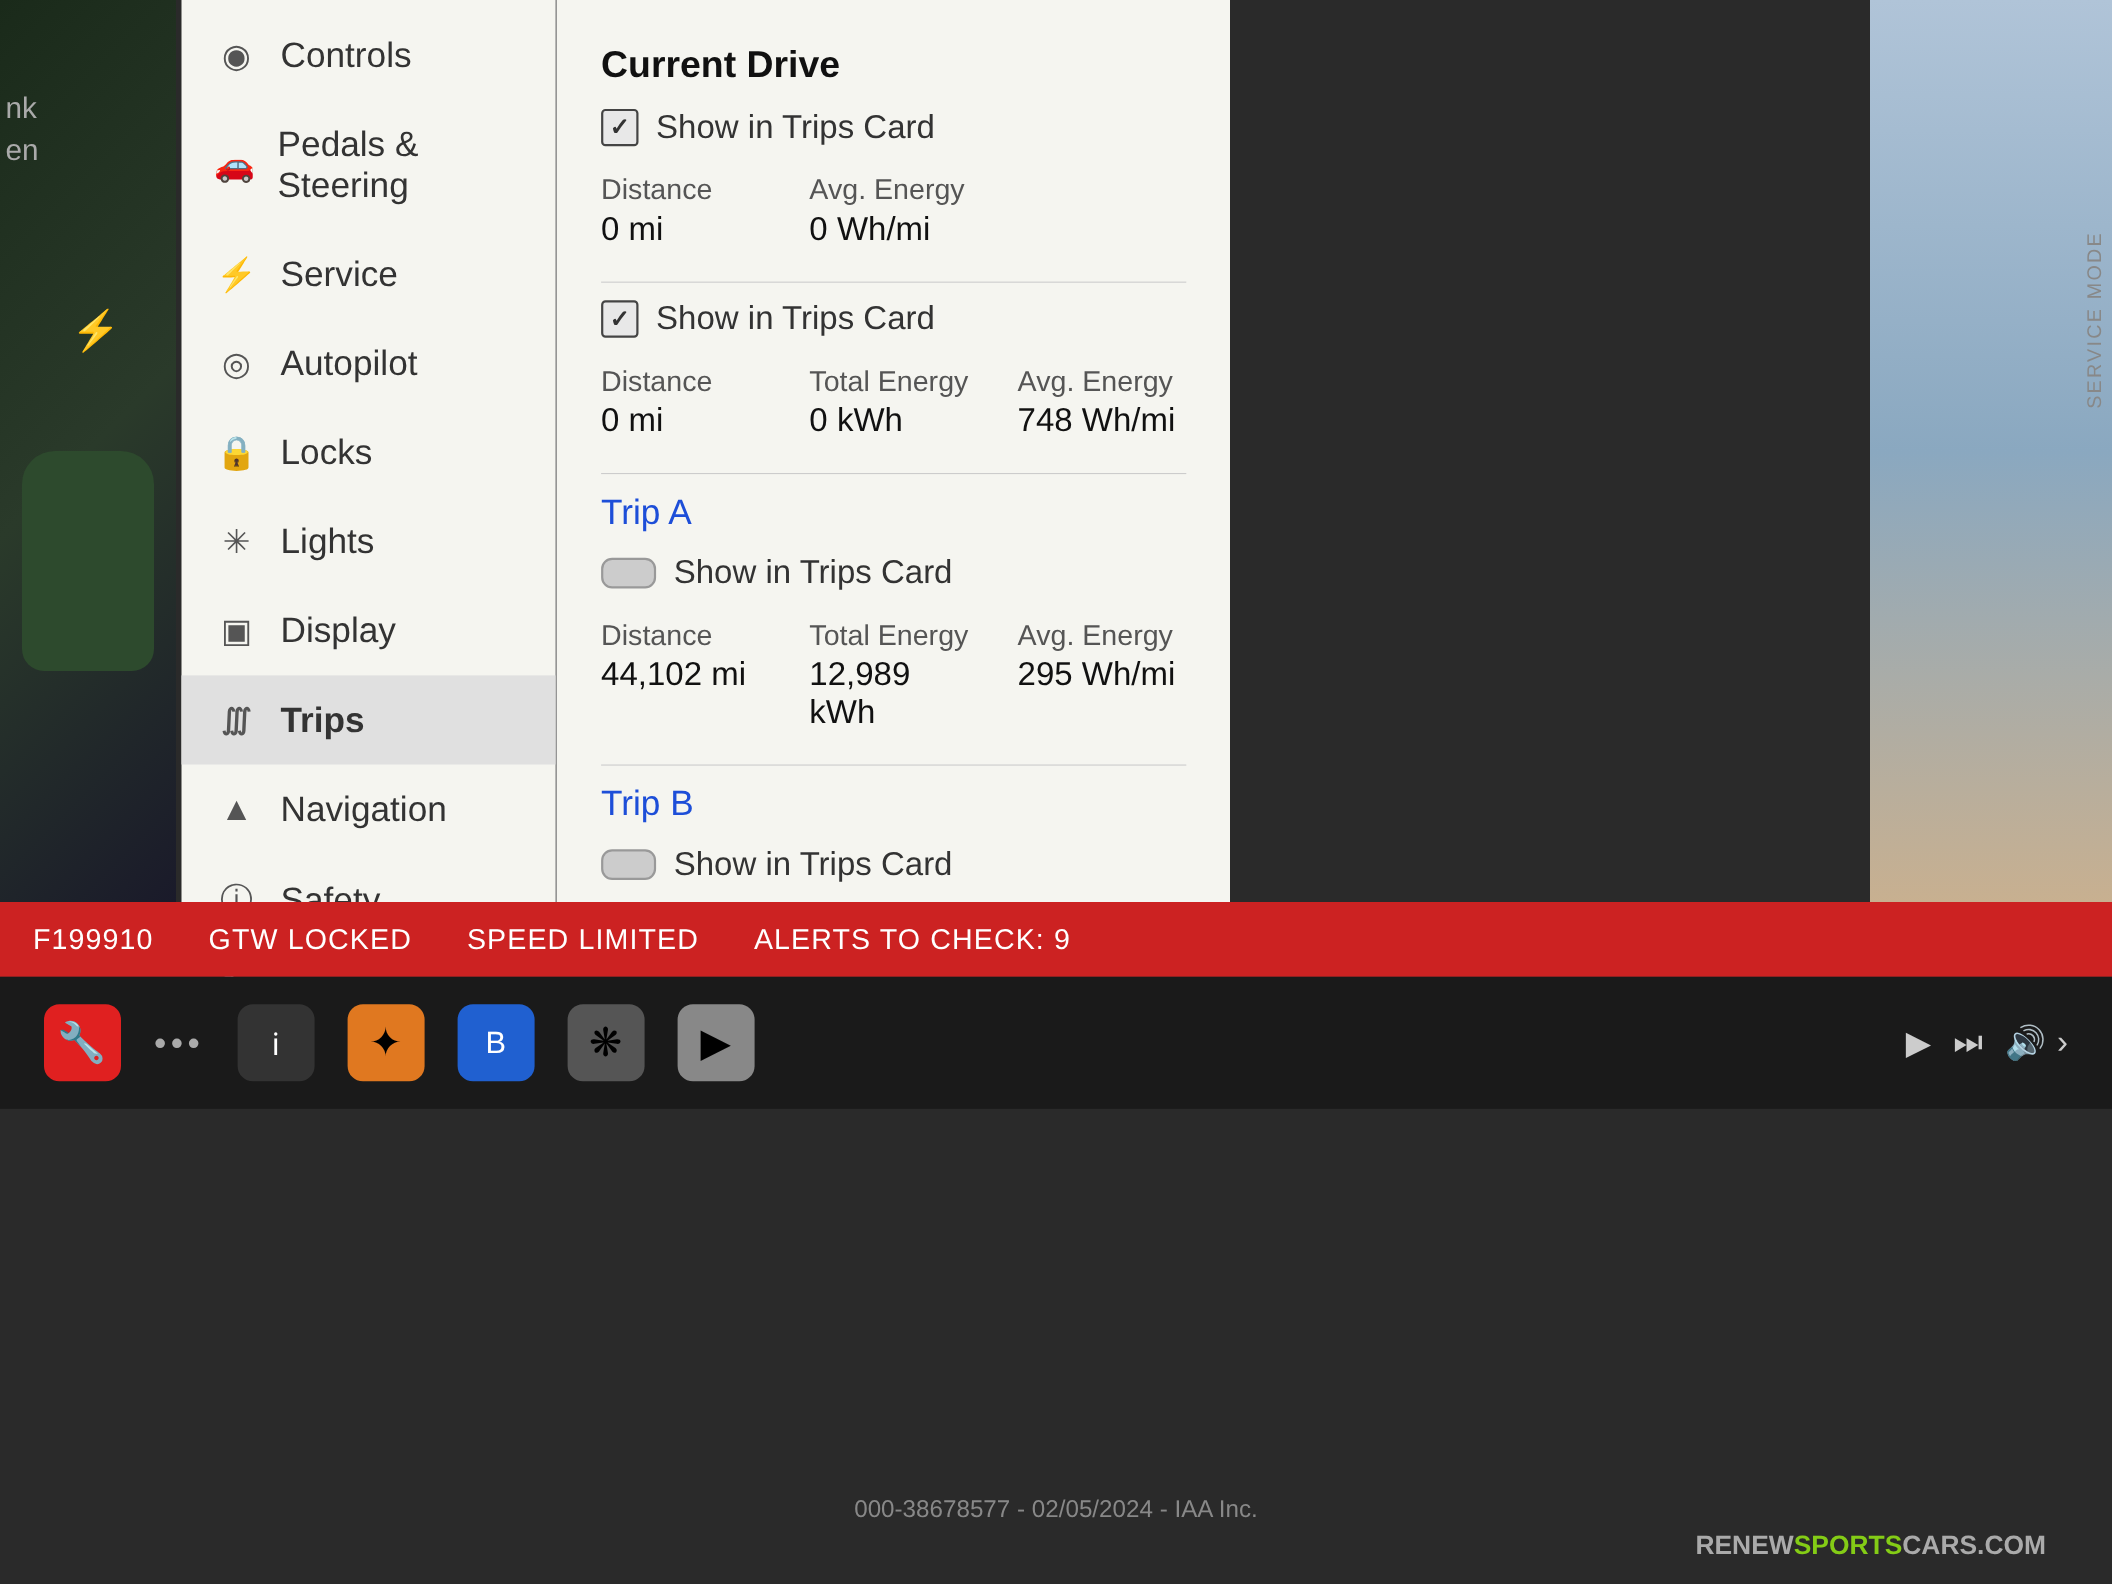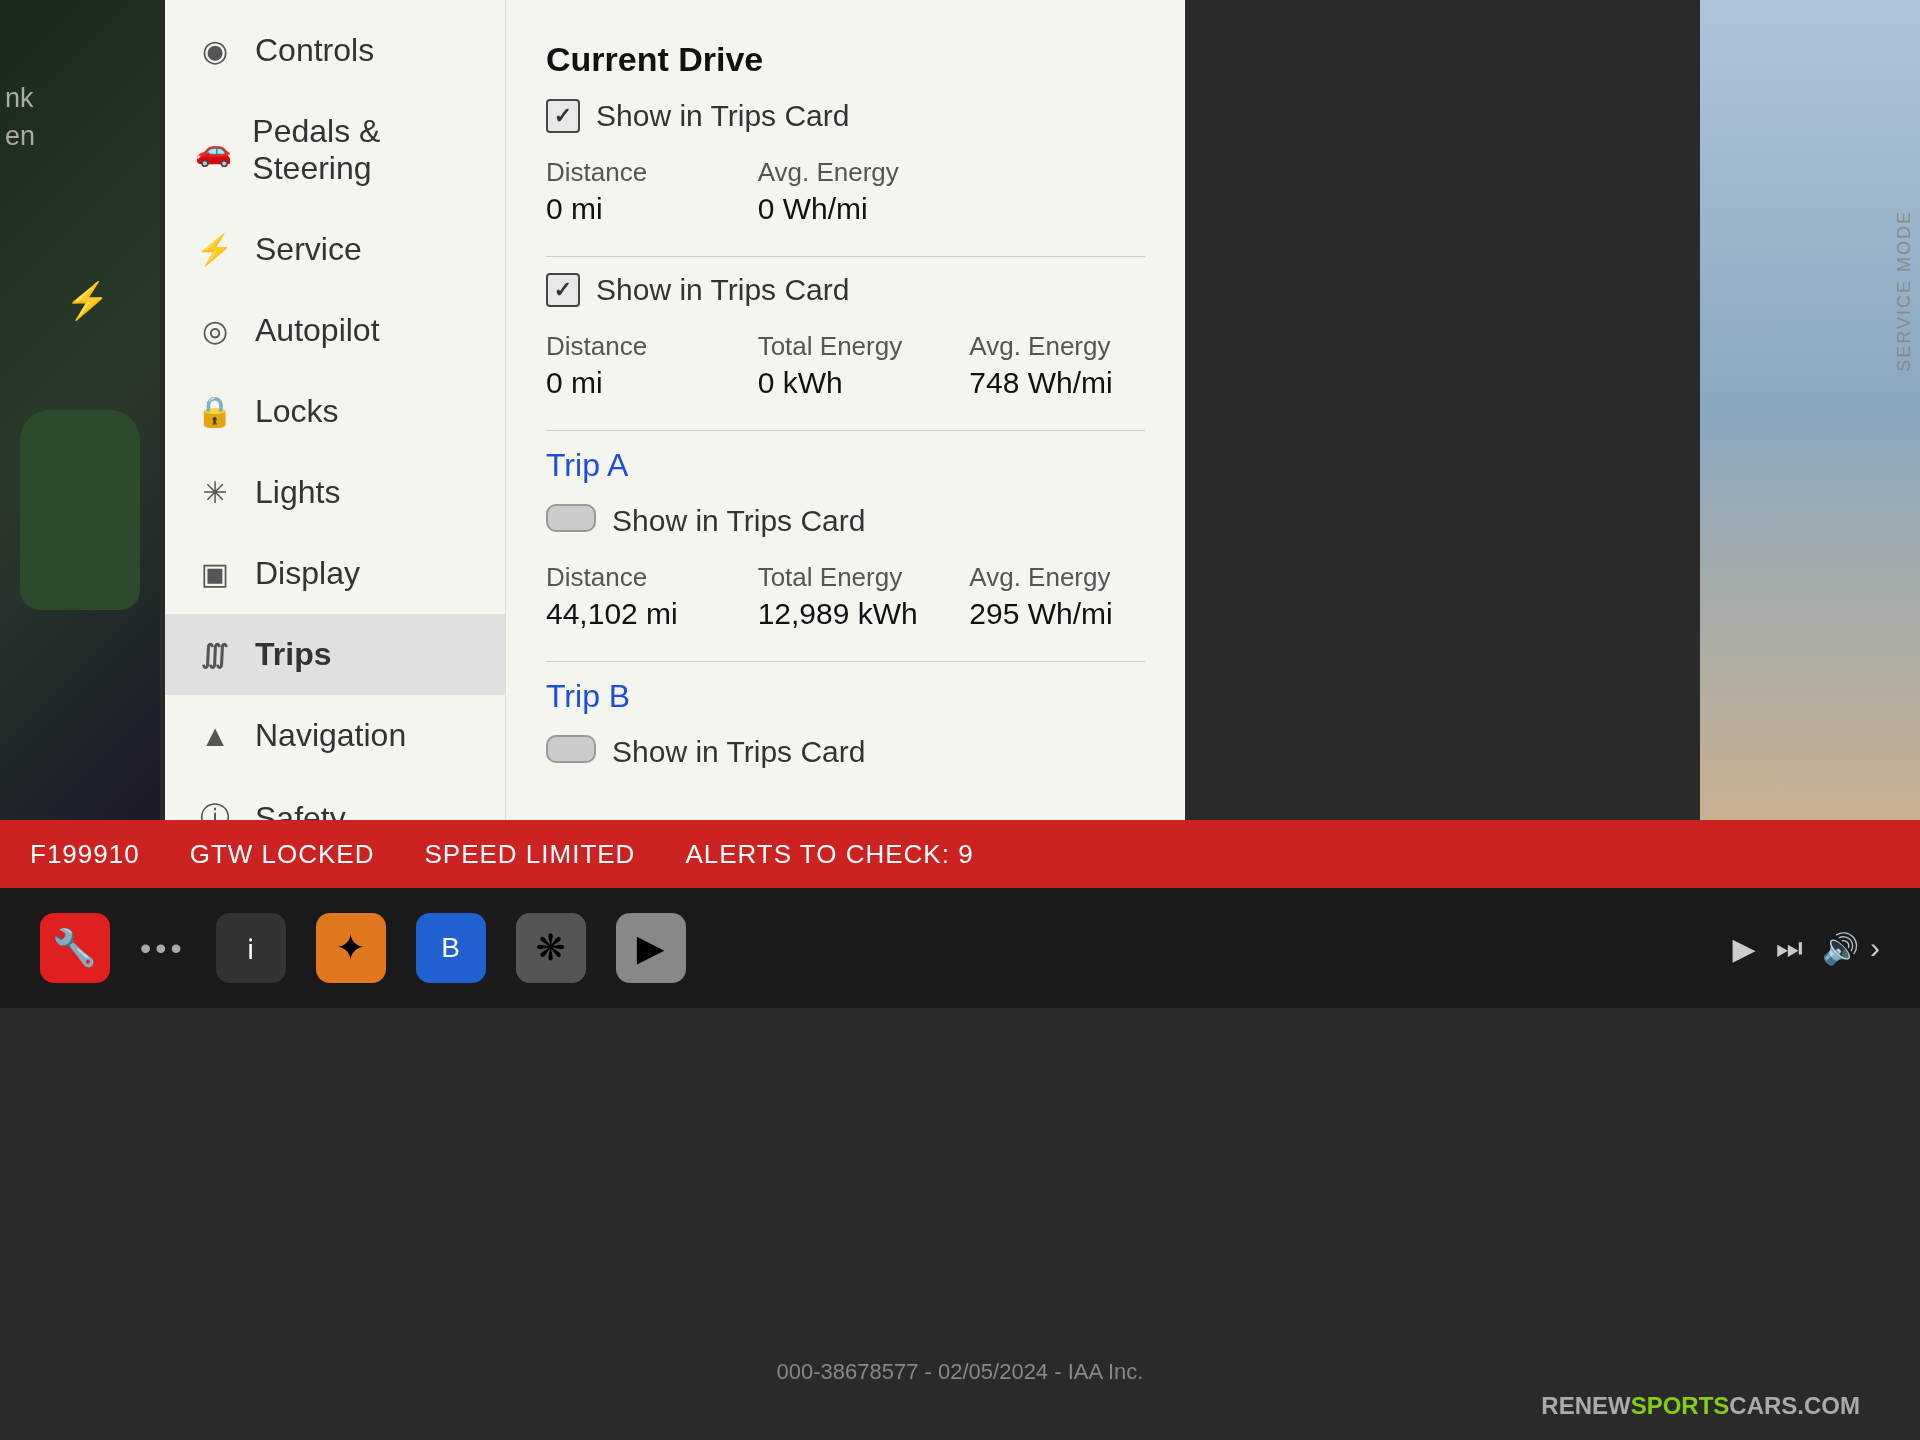--- a/index.html
+++ b/index.html
@@ -103,21 +103,21 @@
 
     .sidebar-item .label {
       font-size: 32px;
     }
 
     
     .main-content {
       position: absolute;
       left: 505px;
       top: 0;
-      width: 680px;
+      width: 613px;
       height: 820px;
       background: #f5f5f0;
       padding: 30px 40px;
       overflow-y: auto;
       border-left: 1px solid #ddd;
     }
 
     .section-title {
       font-size: 34px;
       font-weight: 600;
@@ -127,21 +127,21 @@
     }
 
     .section-title.link {
       color: #1d4ed8;
       font-size: 32px;
       font-weight: 400;
     }
 
     .show-trips-row {
       display: flex;
-      align-items: flex-start;
+      align-items: center;
       margin-bottom: 24px;
     }
 
     .checkbox {
       width: 34px;
       height: 34px;
       border: 2px solid #666;
       border-radius: 4px;
       display: flex;
       align-items: center;

